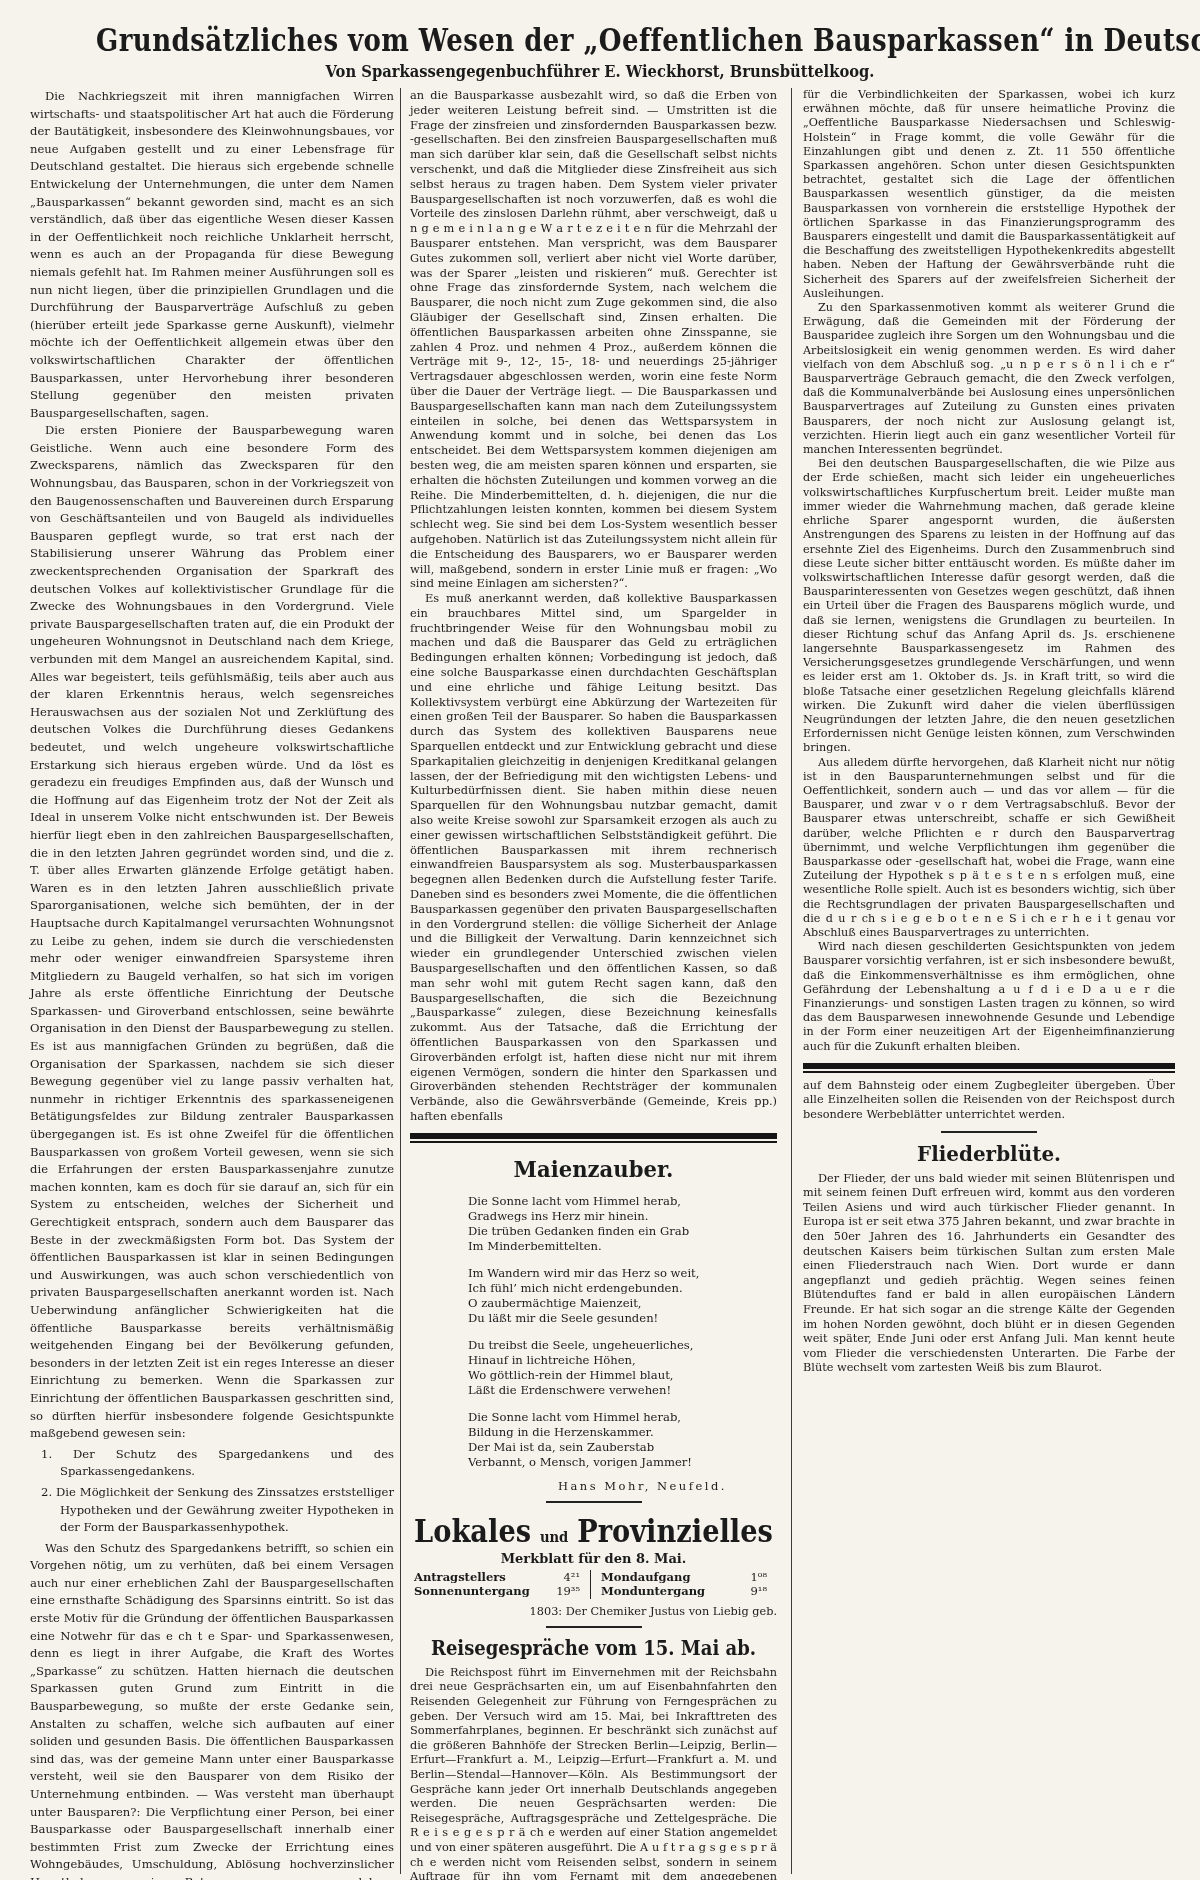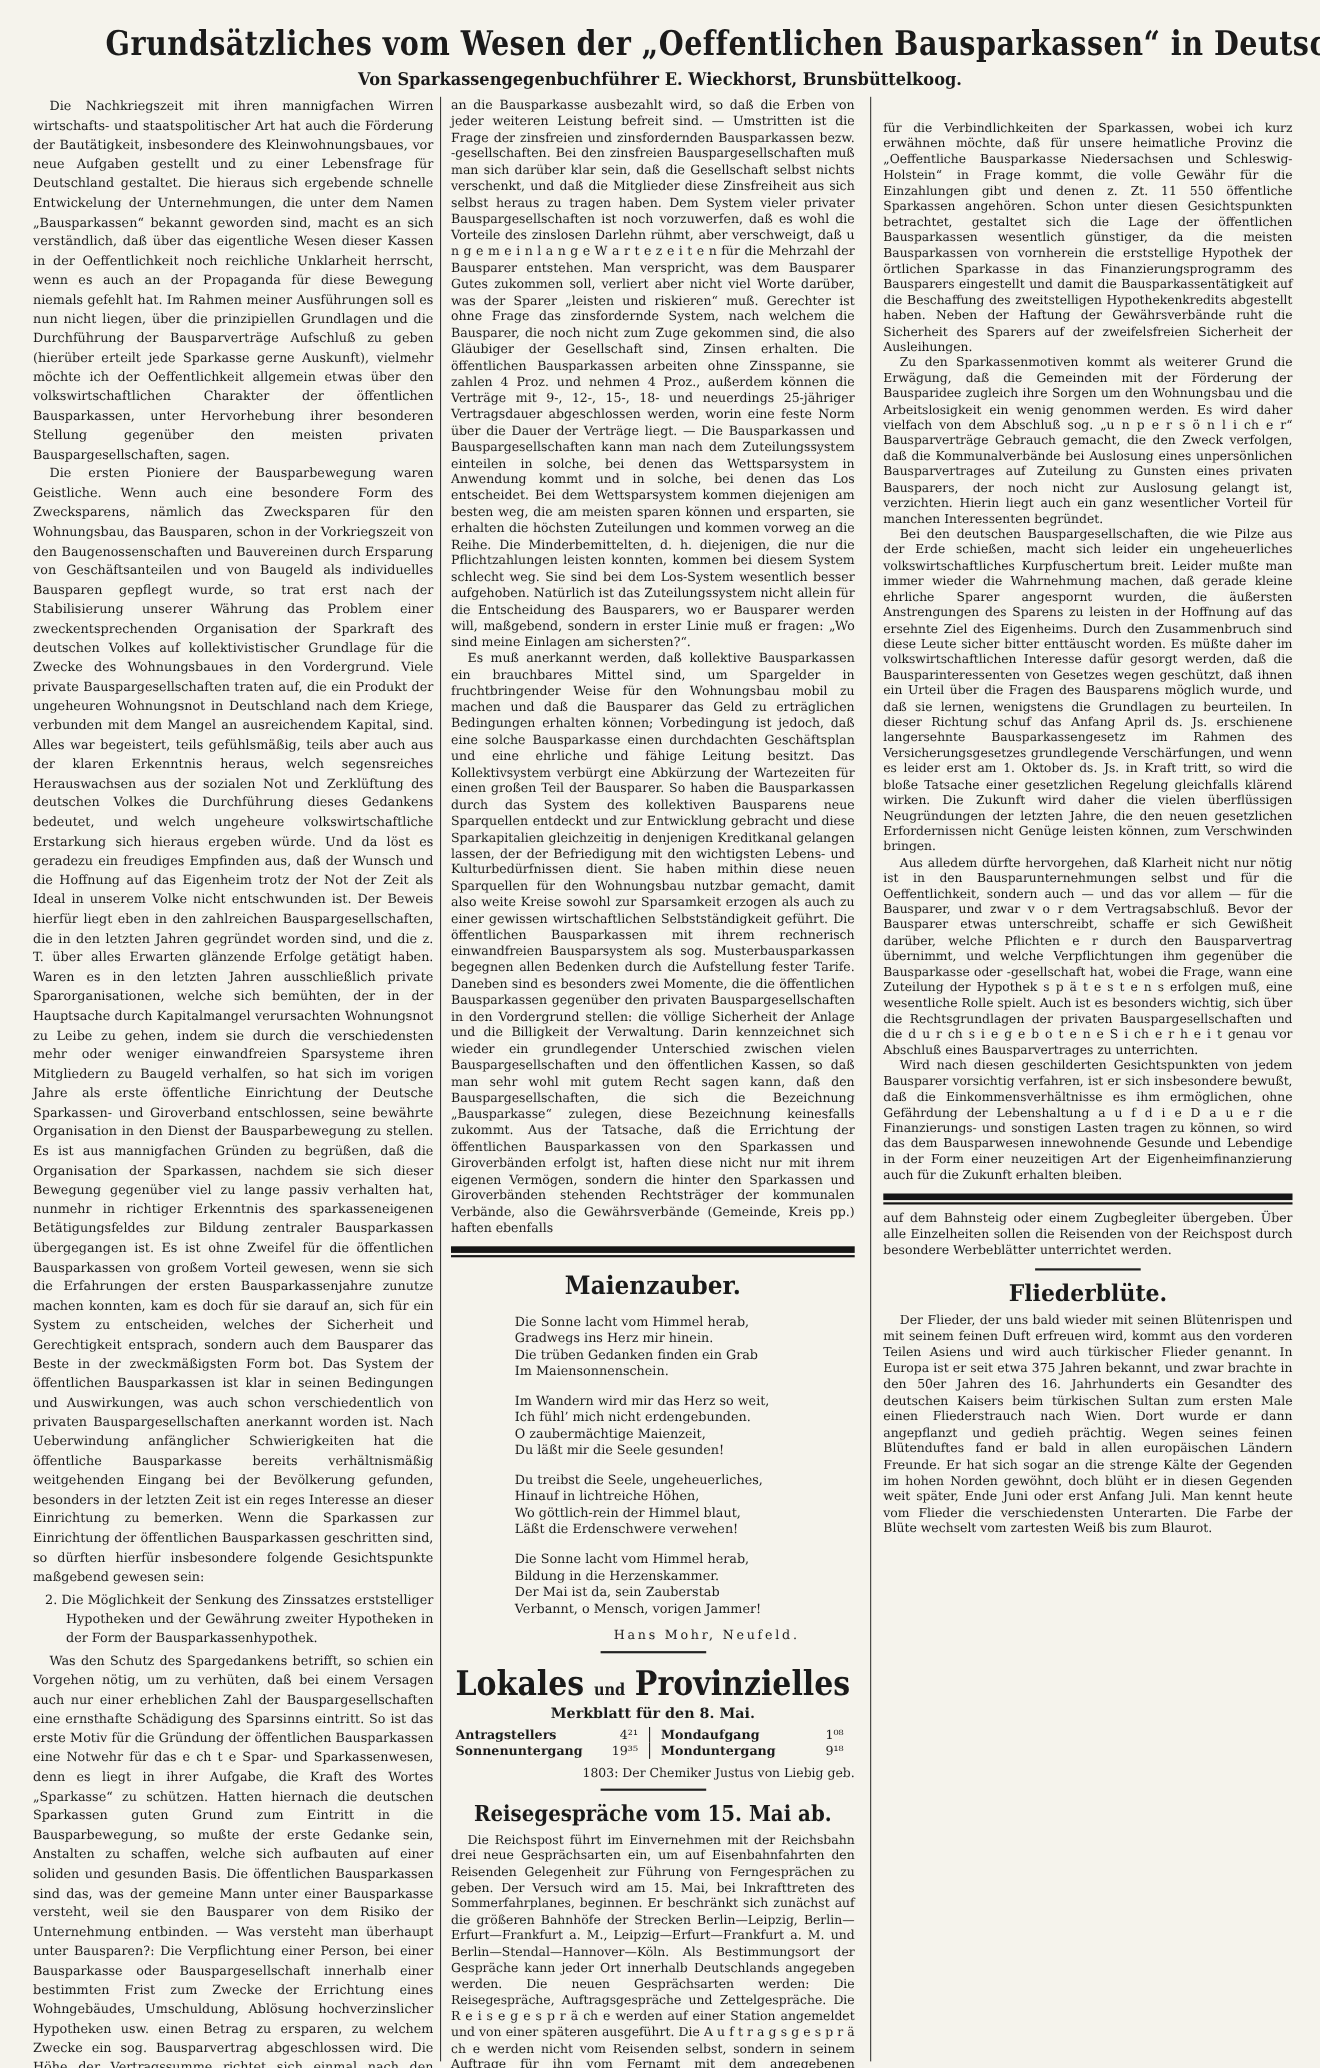--- a/index.html
+++ b/index.html
@@ -15,21 +15,21 @@
   .byline{
     position:absolute;top:62px;left:0;right:0;text-align:center;
     font-size:16px;font-weight:bold;transform:scaleX(.92);white-space:nowrap;
   }
   .vrule{position:absolute;top:88px;bottom:6px;width:1px;background:#3a3a38;}
   .vrule-1{left:400px;}
   .vrule-2{left:791px;}
   .col{position:absolute;top:88px;}
   .col1{left:30px;width:364px;}
   .col2{left:410px;width:367px;}
-  .col3{left:803px;width:372px;margin-top:22px;}
+  .col3{left:803px;width:372px;}
   .para{margin:0;text-align:justify;}
   .c1 .para{font-size:11.6px;line-height:17.6px;}
   .c2 .para{font-size:11.4px;line-height:14.8px;}
   .c3 .para{font-size:11.2px;line-height:14.2px;}
   .flow-p{margin:0;text-align:justify;font-size:11.3px;line-height:14.6px;}
   .ind{text-indent:15px;}
   .li{padding-left:30px;text-indent:-19px;margin:3px 0;}
   .thick-rule{margin:9px 0 6px;height:10px;border-top:6px solid #151515;border-bottom:2px solid #151515;box-sizing:border-box;}
   .short-rule{width:96px;margin:8px auto;border-top:2px solid #222;height:0;}
   .poem-title{margin:12px 0 8px;text-align:center;font-size:23px;font-weight:bold;transform:scaleX(.92);}
@@ -57,38 +57,39 @@
   <h1 class="title">Grundsätzliches vom Wesen der „Oeffentlichen Bausparkassen“ in Deutschland.</h1>
   <div class="byline">Von Sparkassengegenbuchführer E. Wieckhorst, Brunsbüttelkoog.</div>
 
   <div class="vrule vrule-1"></div>
   <div class="vrule vrule-2"></div>
 
   <div class="col col1 c1">
     <div>
         <p class="para ind">Die Nachkriegszeit mit ihren mannigfachen Wirren wirtschafts- und staatspolitischer Art hat auch die Förderung der Bautätigkeit, insbesondere des Kleinwohnungsbaues, vor neue Aufgaben gestellt und zu einer Lebensfrage für Deutschland gestaltet. Die hieraus sich ergebende schnelle Entwickelung der Unternehmungen, die unter dem Namen „Bausparkassen“ bekannt geworden sind, macht es an sich verständlich, daß über das eigentliche Wesen dieser Kassen in der Oeffentlichkeit noch reichliche Unklarheit herrscht, wenn es auch an der Propaganda für diese Bewegung niemals gefehlt hat. Im Rahmen meiner Ausführungen soll es nun nicht liegen, über die prinzipiellen Grundlagen und die Durchführung der Bausparverträge Aufschluß zu geben (hierüber erteilt jede Sparkasse gerne Auskunft), vielmehr möchte ich der Oeffentlichkeit allgemein etwas über den volkswirtschaftlichen Charakter der öffentlichen Bausparkassen, unter Hervorhebung ihrer besonderen Stellung gegenüber den meisten privaten Bauspargesellschaften, sagen.</p>
         <p class="para ind">Die ersten Pioniere der Bausparbewegung waren Geistliche. Wenn auch eine besondere Form des Zwecksparens, nämlich das Zwecksparen für den Wohnungsbau, das Bausparen, schon in der Vorkriegszeit von den Baugenossenschaften und Bauvereinen durch Ersparung von Geschäftsanteilen und von Baugeld als individuelles Bausparen gepflegt wurde, so trat erst nach der Stabilisierung unserer Währung das Problem einer zweckentsprechenden Organisation der Sparkraft des deutschen Volkes auf kollektivistischer Grundlage für die Zwecke des Wohnungsbaues in den Vordergrund. Viele private Bauspargesellschaften traten auf, die ein Produkt der ungeheuren Wohnungsnot in Deutschland nach dem Kriege, verbunden mit dem Mangel an ausreichendem Kapital, sind. Alles war begeistert, teils gefühlsmäßig, teils aber auch aus der klaren Erkenntnis heraus, welch segensreiches Herauswachsen aus der sozialen Not und Zerklüftung des deutschen Volkes die Durchführung dieses Gedankens bedeutet, und welch ungeheure volkswirtschaftliche Erstarkung sich hieraus ergeben würde. Und da löst es geradezu ein freudiges Empfinden aus, daß der Wunsch und die Hoffnung auf das Eigenheim trotz der Not der Zeit als Ideal in unserem Volke nicht entschwunden ist. Der Beweis hierfür liegt eben in den zahlreichen Bauspargesellschaften, die in den letzten Jahren gegründet worden sind, und die z. T. über alles Erwarten glänzende Erfolge getätigt haben. Waren es in den letzten Jahren ausschließlich private Sparorganisationen, welche sich bemühten, der in der Hauptsache durch Kapitalmangel verursachten Wohnungsnot zu Leibe zu gehen, indem sie durch die verschiedensten mehr oder weniger einwandfreien Sparsysteme ihren Mitgliedern zu Baugeld verhalfen, so hat sich im vorigen Jahre als erste öffentliche Einrichtung der Deutsche Sparkassen- und Giroverband entschlossen, seine bewährte Organisation in den Dienst der Bausparbewegung zu stellen. Es ist aus mannigfachen Gründen zu begrüßen, daß die Organisation der Sparkassen, nachdem sie sich dieser Bewegung gegenüber viel zu lange passiv verhalten hat, nunmehr in richtiger Erkenntnis des sparkasseneigenen Betätigungsfeldes zur Bildung zentraler Bausparkassen übergegangen ist. Es ist ohne Zweifel für die öffentlichen Bausparkassen von großem Vorteil gewesen, wenn sie sich die Erfahrungen der ersten Bausparkassenjahre zunutze machen konnten, kam es doch für sie darauf an, sich für ein System zu entscheiden, welches der Sicherheit und Gerechtigkeit entsprach, sondern auch dem Bausparer das Beste in der zweckmäßigsten Form bot. Das System der öffentlichen Bausparkassen ist klar in seinen Bedingungen und Auswirkungen, was auch schon verschiedentlich von privaten Bauspargesellschaften anerkannt worden ist. Nach Ueberwindung anfänglicher Schwierigkeiten hat die öffentliche Bausparkasse bereits verhältnismäßig weitgehenden Eingang bei der Bevölkerung gefunden, besonders in der letzten Zeit ist ein reges Interesse an dieser Einrichtung zu bemerken. Wenn die Sparkassen zur Einrichtung der öffentlichen Bausparkassen geschritten sind, so dürften hierfür insbesondere folgende Gesichtspunkte maßgebend gewesen sein:</p>
+        <p class="para li">1. Der Schutz des Spargedankens und des Sparkassengedankens.</p>
         <p class="para li">2. Die Möglichkeit der Senkung des Zinssatzes erststelliger Hypotheken und der Gewährung zweiter Hypotheken in der Form der Bausparkassenhypothek.</p>
         <p class="para ind">Was den Schutz des Spargedankens betrifft, so schien ein Vorgehen nötig, um zu verhüten, daß bei einem Versagen auch nur einer erheblichen Zahl der Bauspargesellschaften eine ernsthafte Schädigung des Sparsinns eintritt. So ist das erste Motiv für die Gründung der öffentlichen Bausparkassen eine Notwehr für das e ch t e Spar- und Sparkassenwesen, denn es liegt in ihrer Aufgabe, die Kraft des Wortes „Sparkasse“ zu schützen. Hatten hiernach die deutschen Sparkassen guten Grund zum Eintritt in die Bausparbewegung, so mußte der erste Gedanke sein, Anstalten zu schaffen, welche sich aufbauten auf einer soliden und gesunden Basis. Die öffentlichen Bausparkassen sind das, was der gemeine Mann unter einer Bausparkasse versteht, weil sie den Bausparer von dem Risiko der Unternehmung entbinden. — Was versteht man überhaupt unter Bausparen?: Die Verpflichtung einer Person, bei einer Bausparkasse oder Bauspargesellschaft innerhalb einer bestimmten Frist zum Zwecke der Errichtung eines Wohngebäudes, Umschuldung, Ablösung hochverzinslicher Hypotheken usw. einen Betrag zu ersparen, zu welchem Zwecke ein sog. Bausparvertrag abgeschlossen wird. Die Höhe der Vertragssumme richtet sich einmal nach den Kosten des Bauvorhabens, zum anderen danach, ob aus sonstigen Quellen Mittel zum Bau zur Verfügung gestellt werden, wie z. B. erste Hypotheken durch Sparkassen, Hauszinssteuerhypotheken, Arbeitgeberdarlehen u. dergl. Im weiteren richtet sich die Höhe der Vertragssumme aber auch nach den finanziellen Möglichkeiten des Antragstellers, er muß prüfen, ob er die monatlichen, regelmäßigen Zahlungen auch leisten kann. Selbstverständlich müssen die Bausparer bei allen Systemen, ob öffentlich oder privat, die Darlehen, die sie bekommen, sicherstellen. Die öffentlichen Bausparkassen fordern eine Sicherstellung innerhalb 80 Prozent des Bau- und Bodenwertes. Dagegen wird dem Bausparer der Versicherungsschutz gewährt, d. h., für jeden Bausparer wird für die ihm gewährte Hypothek eine Versicherung in Höhe seiner Schuld abgeschlossen, die im Falle des Todes des Sparers von der Versicherungsgesellschaft in noch nicht getilgter Höhe</p>
       </div>
   </div>
 
   <div class="col col2 c2">
     <div>
         <p class="para">an die Bausparkasse ausbezahlt wird, so daß die Erben von jeder weiteren Leistung befreit sind. — Umstritten ist die Frage der zinsfreien und zinsfordernden Bausparkassen bezw. -gesellschaften. Bei den zinsfreien Bauspargesellschaften muß man sich darüber klar sein, daß die Gesellschaft selbst nichts verschenkt, und daß die Mitglieder diese Zinsfreiheit aus sich selbst heraus zu tragen haben. Dem System vieler privater Bauspargesellschaften ist noch vorzuwerfen, daß es wohl die Vorteile des zinslosen Darlehn rühmt, aber verschweigt, daß u n g e m e i n  l a n g e  W a r t e z e i t e n für die Mehrzahl der Bausparer entstehen. Man verspricht, was dem Bausparer Gutes zukommen soll, verliert aber nicht viel Worte darüber, was der Sparer „leisten und riskieren“ muß. Gerechter ist ohne Frage das zinsfordernde System, nach welchem die Bausparer, die noch nicht zum Zuge gekommen sind, die also Gläubiger der Gesellschaft sind, Zinsen erhalten. Die öffentlichen Bausparkassen arbeiten ohne Zinsspanne, sie zahlen 4 Proz. und nehmen 4 Proz., außerdem können die Verträge mit 9-, 12-, 15-, 18- und neuerdings 25-jähriger Vertragsdauer abgeschlossen werden, worin eine feste Norm über die Dauer der Verträge liegt. — Die Bausparkassen und Bauspargesellschaften kann man nach dem Zuteilungssystem einteilen in solche, bei denen das Wettsparsystem in Anwendung kommt und in solche, bei denen das Los entscheidet. Bei dem Wettsparsystem kommen diejenigen am besten weg, die am meisten sparen können und ersparten, sie erhalten die höchsten Zuteilungen und kommen vorweg an die Reihe. Die Minderbemittelten, d. h. diejenigen, die nur die Pflichtzahlungen leisten konnten, kommen bei diesem System schlecht weg. Sie sind bei dem Los-System wesentlich besser aufgehoben. Natürlich ist das Zuteilungssystem nicht allein für die Entscheidung des Bausparers, wo er Bausparer werden will, maßgebend, sondern in erster Linie muß er fragen: „Wo sind meine Einlagen am sichersten?“.</p>
         <p class="para ind">Es muß anerkannt werden, daß kollektive Bausparkassen ein brauchbares Mittel sind, um Spargelder in fruchtbringender Weise für den Wohnungsbau mobil zu machen und daß die Bausparer das Geld zu erträglichen Bedingungen erhalten können; Vorbedingung ist jedoch, daß eine solche Bausparkasse einen durchdachten Geschäftsplan und eine ehrliche und fähige Leitung besitzt. Das Kollektivsystem verbürgt eine Abkürzung der Wartezeiten für einen großen Teil der Bausparer. So haben die Bausparkassen durch das System des kollektiven Bausparens neue Sparquellen entdeckt und zur Entwicklung gebracht und diese Sparkapitalien gleichzeitig in denjenigen Kreditkanal gelangen lassen, der der Befriedigung mit den wichtigsten Lebens- und Kulturbedürfnissen dient. Sie haben mithin diese neuen Sparquellen für den Wohnungsbau nutzbar gemacht, damit also weite Kreise sowohl zur Sparsamkeit erzogen als auch zu einer gewissen wirtschaftlichen Selbstständigkeit geführt. Die öffentlichen Bausparkassen mit ihrem rechnerisch einwandfreien Bausparsystem als sog. Musterbausparkassen begegnen allen Bedenken durch die Aufstellung fester Tarife. Daneben sind es besonders zwei Momente, die die öffentlichen Bausparkassen gegenüber den privaten Bauspargesellschaften in den Vordergrund stellen: die völlige Sicherheit der Anlage und die Billigkeit der Verwaltung. Darin kennzeichnet sich wieder ein grundlegender Unterschied zwischen vielen Bauspargesellschaften und den öffentlichen Kassen, so daß man sehr wohl mit gutem Recht sagen kann, daß den Bauspargesellschaften, die sich die Bezeichnung „Bausparkasse“ zulegen, diese Bezeichnung keinesfalls zukommt. Aus der Tatsache, daß die Errichtung der öffentlichen Bausparkassen von den Sparkassen und Giroverbänden erfolgt ist, haften diese nicht nur mit ihrem eigenen Vermögen, sondern die hinter den Sparkassen und Giroverbänden stehenden Rechtsträger der kommunalen Verbände, also die Gewährsverbände (Gemeinde, Kreis pp.) haften ebenfalls</p>
       </div>
     <div class="thick-rule"></div>
     <h2 class="poem-title">Maienzauber.</h2>
     <div class="poem">
         <div class="stanza">
           <div class="pline">Die Sonne lacht vom Himmel herab,</div>
           <div class="pline">Gradwegs ins Herz mir hinein.</div>
           <div class="pline">Die trüben Gedanken finden ein Grab</div>
-          <div class="pline">Im Maiensonnenschein.</div>
+          <div class="pline">Im Minderbemittelten.</div>
         </div>
         <div class="stanza">
           <div class="pline">Im Wandern wird mir das Herz so weit,</div>
           <div class="pline">Ich fühl’ mich nicht erdengebunden.</div>
           <div class="pline">O zaubermächtige Maienzeit,</div>
           <div class="pline">Du läßt mir die Seele gesunden!</div>
         </div>
         <div class="stanza">
           <div class="pline">Du treibst die Seele, ungeheuerliches,</div>
           <div class="pline">Hinauf in lichtreiche Höhen,</div>

